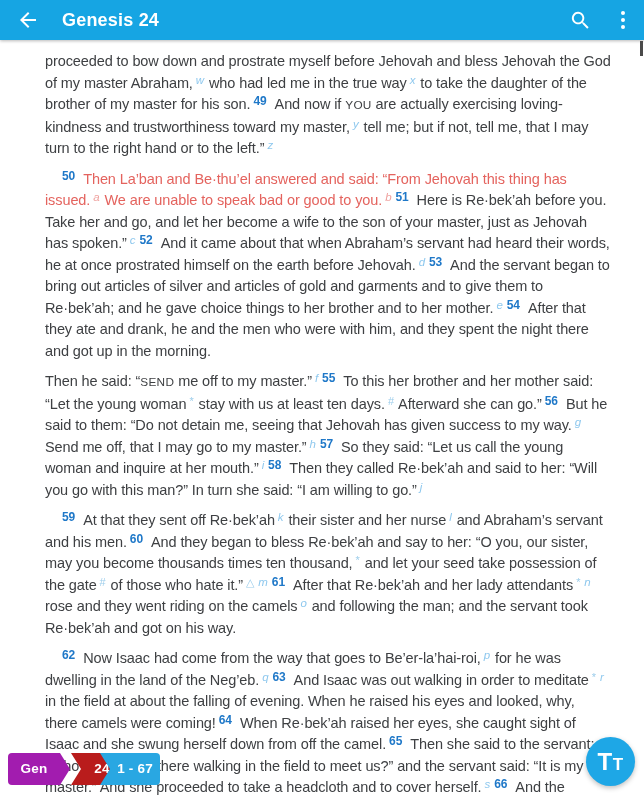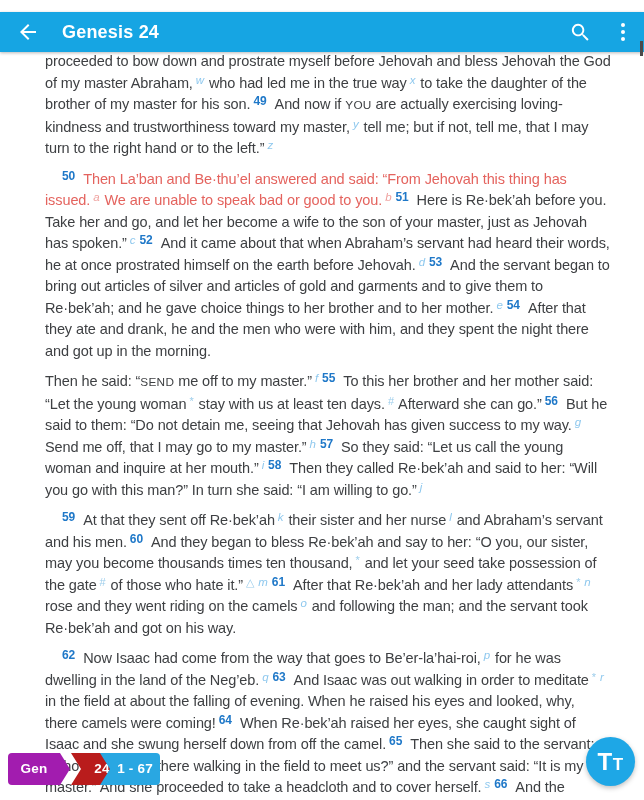--- a/index.html
+++ b/index.html
@@ -8,21 +8,20 @@
     background:#ffffff;
     font-family:"Liberation Sans","DejaVu Sans",sans-serif;
     -webkit-font-smoothing:antialiased;
   }
   
   .appbar{
     position:absolute;top:0;left:0;right:0;height:40px;
     background:#16A5E3;color:#fff;display:flex;align-items:center;
     padding:0 14px 0 16px;box-sizing:border-box;z-index:30;
     box-shadow:0 1px 3px rgba(0,0,0,.28);
-    margin-top:12px;
   }
   .appbar .back{width:24px;height:24px;flex:0 0 auto;cursor:pointer;}
   .appbar .title{font-size:18px;font-weight:600;margin-left:22px;letter-spacing:.2px;flex:1 1 auto;}
   .appbar .search{width:23px;height:23px;margin-right:24px;cursor:pointer;}
   .appbar .dots{width:14px;height:24px;display:flex;flex-direction:column;justify-content:center;align-items:center;gap:3px;cursor:pointer;}
   .appbar .dots i{width:4px;height:4px;border-radius:50%;background:#fff;display:block;}
   
   .content{
     position:absolute;top:40px;left:0;right:0;bottom:0;overflow:hidden;
     padding:16px 33px 0 45px;box-sizing:border-box;z-index:5;

